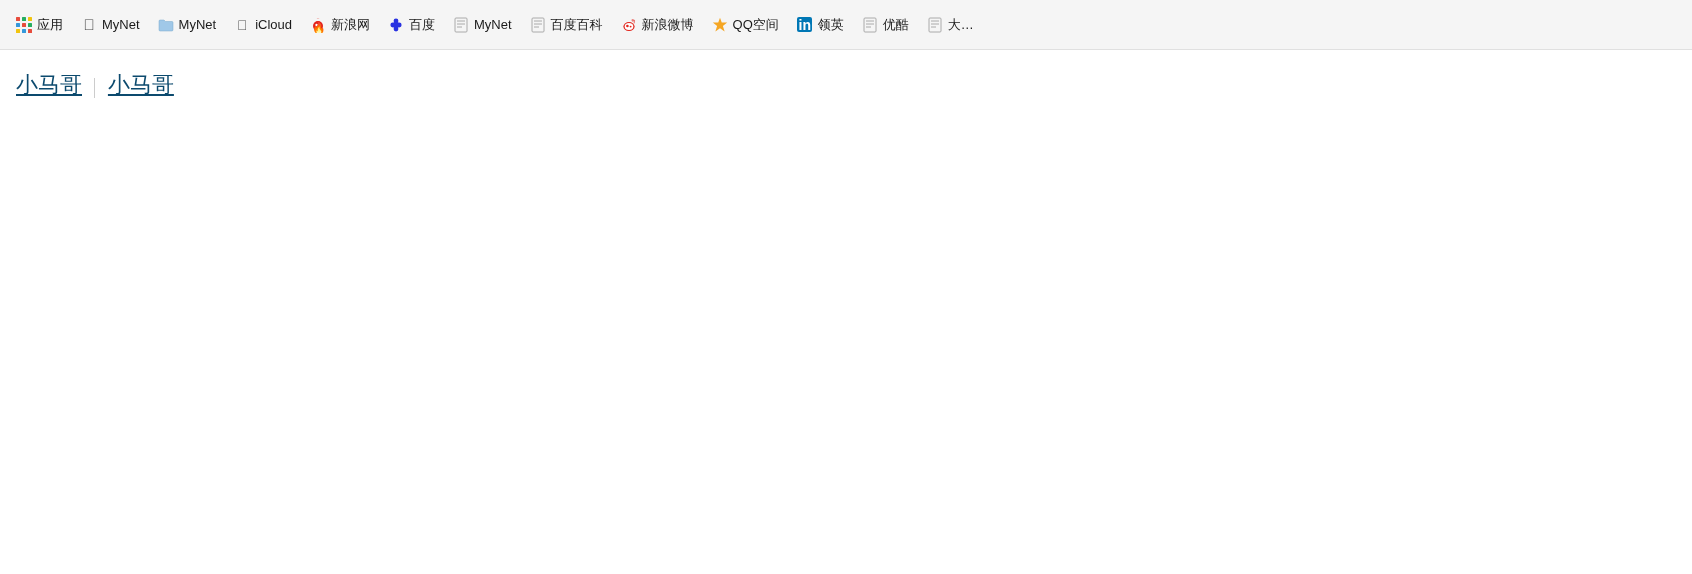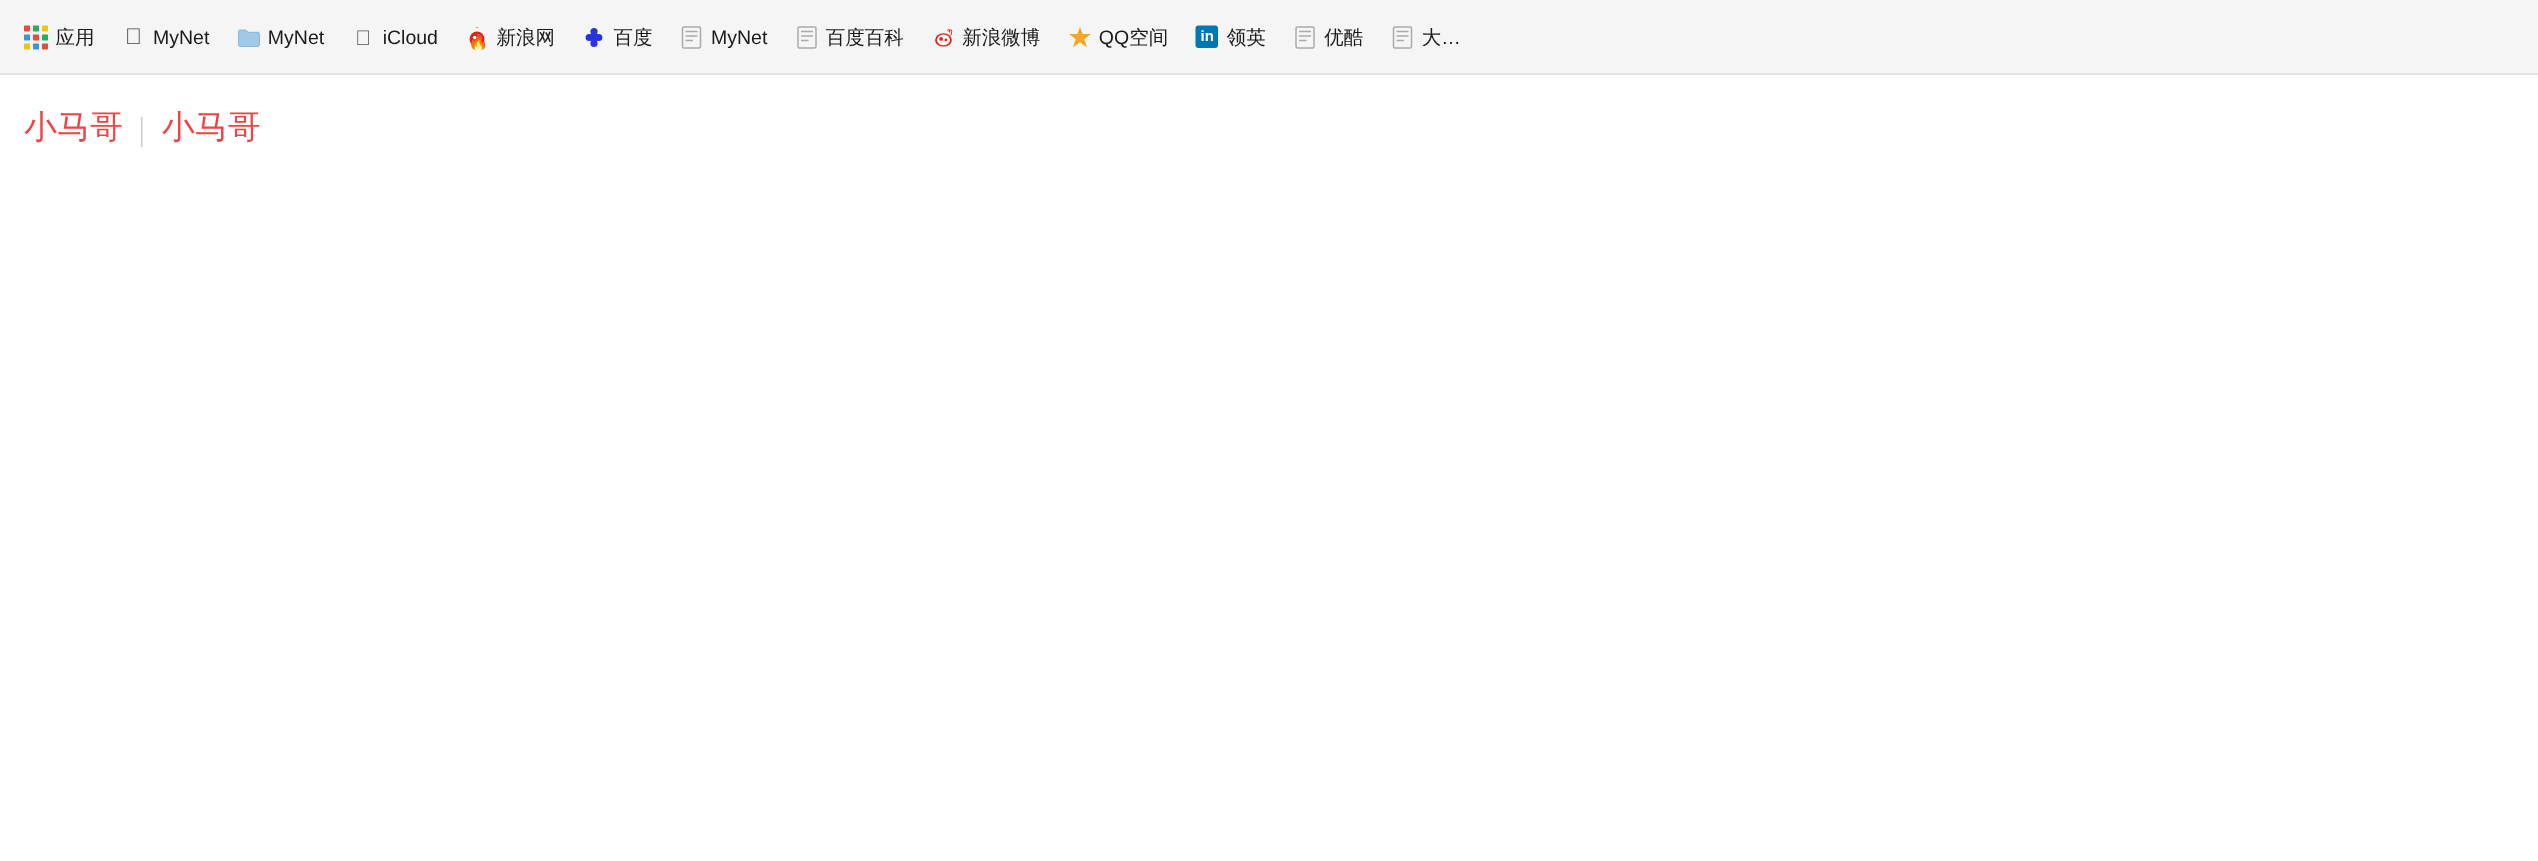--- a/index.html
+++ b/index.html
@@ -110,41 +110,42 @@
     
     .linkedin-icon {
       width: 15px;
       height: 15px;
       background: #0077b5;
       border-radius: 2px;
       display: flex;
       align-items: center;
       justify-content: center;
       color: white;
-      font-size: 10px;
+      font-size: 14px;
       font-weight: bold;
       font-family: Arial, sans-serif;
       text-align: center;
     }
 
     
     .weibo2-icon {
       font-size: 14px;
       color: #e2231a;
     }
 
     
     .main-content {
       padding: 20px 16px;
     }
 
     .page-title {
       font-size: 22px;
       font-weight: 400;
-      color: #ef4444;
+      color: #0c4a6e;
+      text-decoration: underline;
       cursor: pointer;
     }
 
     .divider {
       display: inline-block;
       width: 1px;
       height: 20px;
       background: #ccc;
       margin: 0 8px;
       vertical-align: middle;

